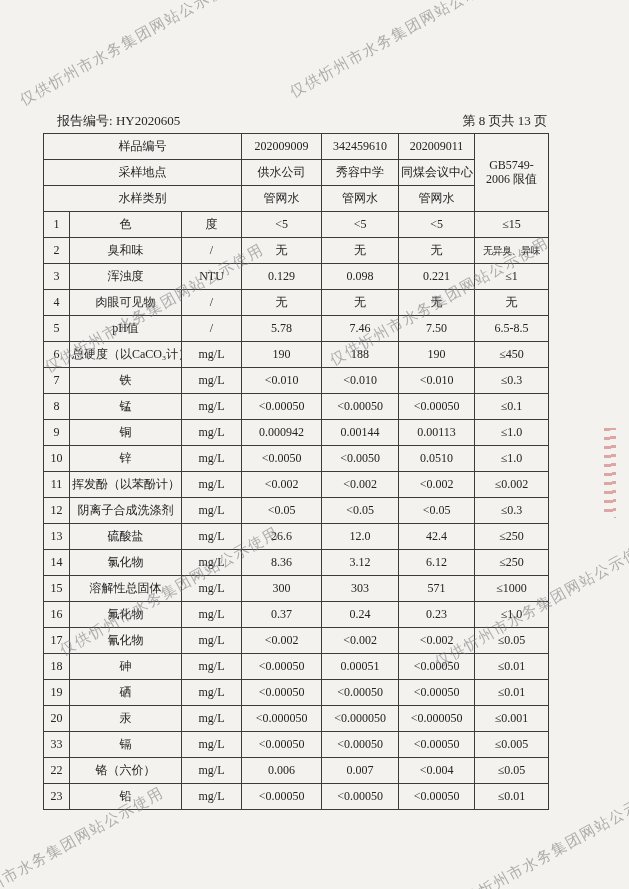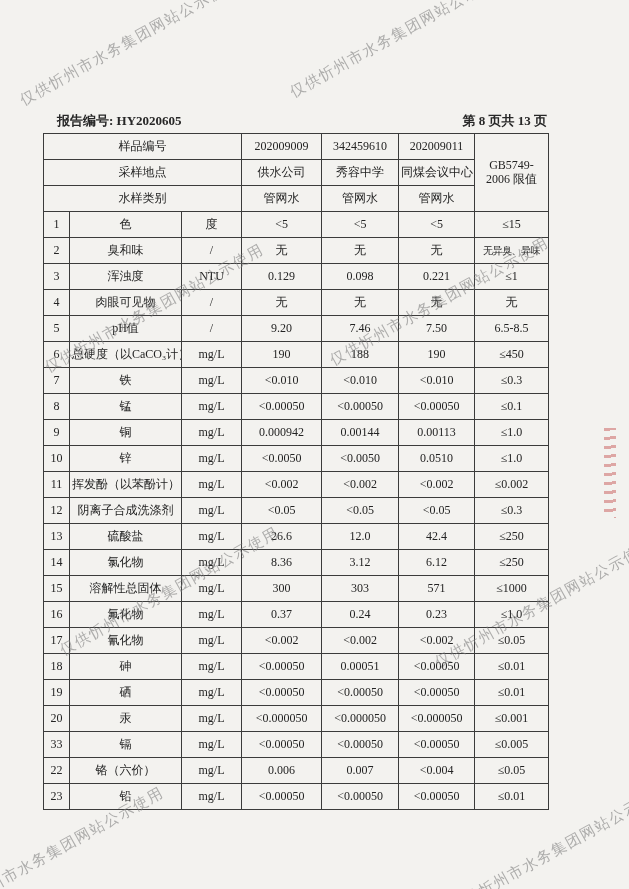--- a/index.html
+++ b/index.html
@@ -15,21 +15,21 @@
   
   .doc-title{
     position:absolute;top:80px;left:0;width:100%;
     text-align:center;
     font-size:17px;font-weight:bold;letter-spacing:1.5px;
     color:#2a2a2a;
   }
   .meta-line{
     position:absolute;top:112px;left:57px;width:490px;
     display:flex;justify-content:space-between;align-items:baseline;
-    font-size:13px;font-weight:bold;color:#272727;
+    font-size:13px;font-weight:normal;color:#272727;
   }
   
   table.results{
     position:absolute;left:43px;top:133px;
     width:505px;
     border-collapse:collapse;table-layout:fixed;
   }
   table.results td{
     border:1px solid #3b3b3b;
     text-align:center;
@@ -152,21 +152,21 @@
     <td>/</td>
     <td>无</td>
     <td>无</td>
     <td>无</td>
     <td>无</td>
   </tr>
         <tr>
     <td>5</td>
     <td class="item">pH值</td>
     <td>/</td>
-    <td>9.20</td>
+    <td>5.78</td>
     <td>7.46</td>
     <td>7.50</td>
     <td>6.5-8.5</td>
   </tr>
         <tr>
     <td>6</td>
     <td class="item">总硬度（以CaCO₃计）</td>
     <td>mg/L</td>
     <td>190</td>
     <td>188</td>

